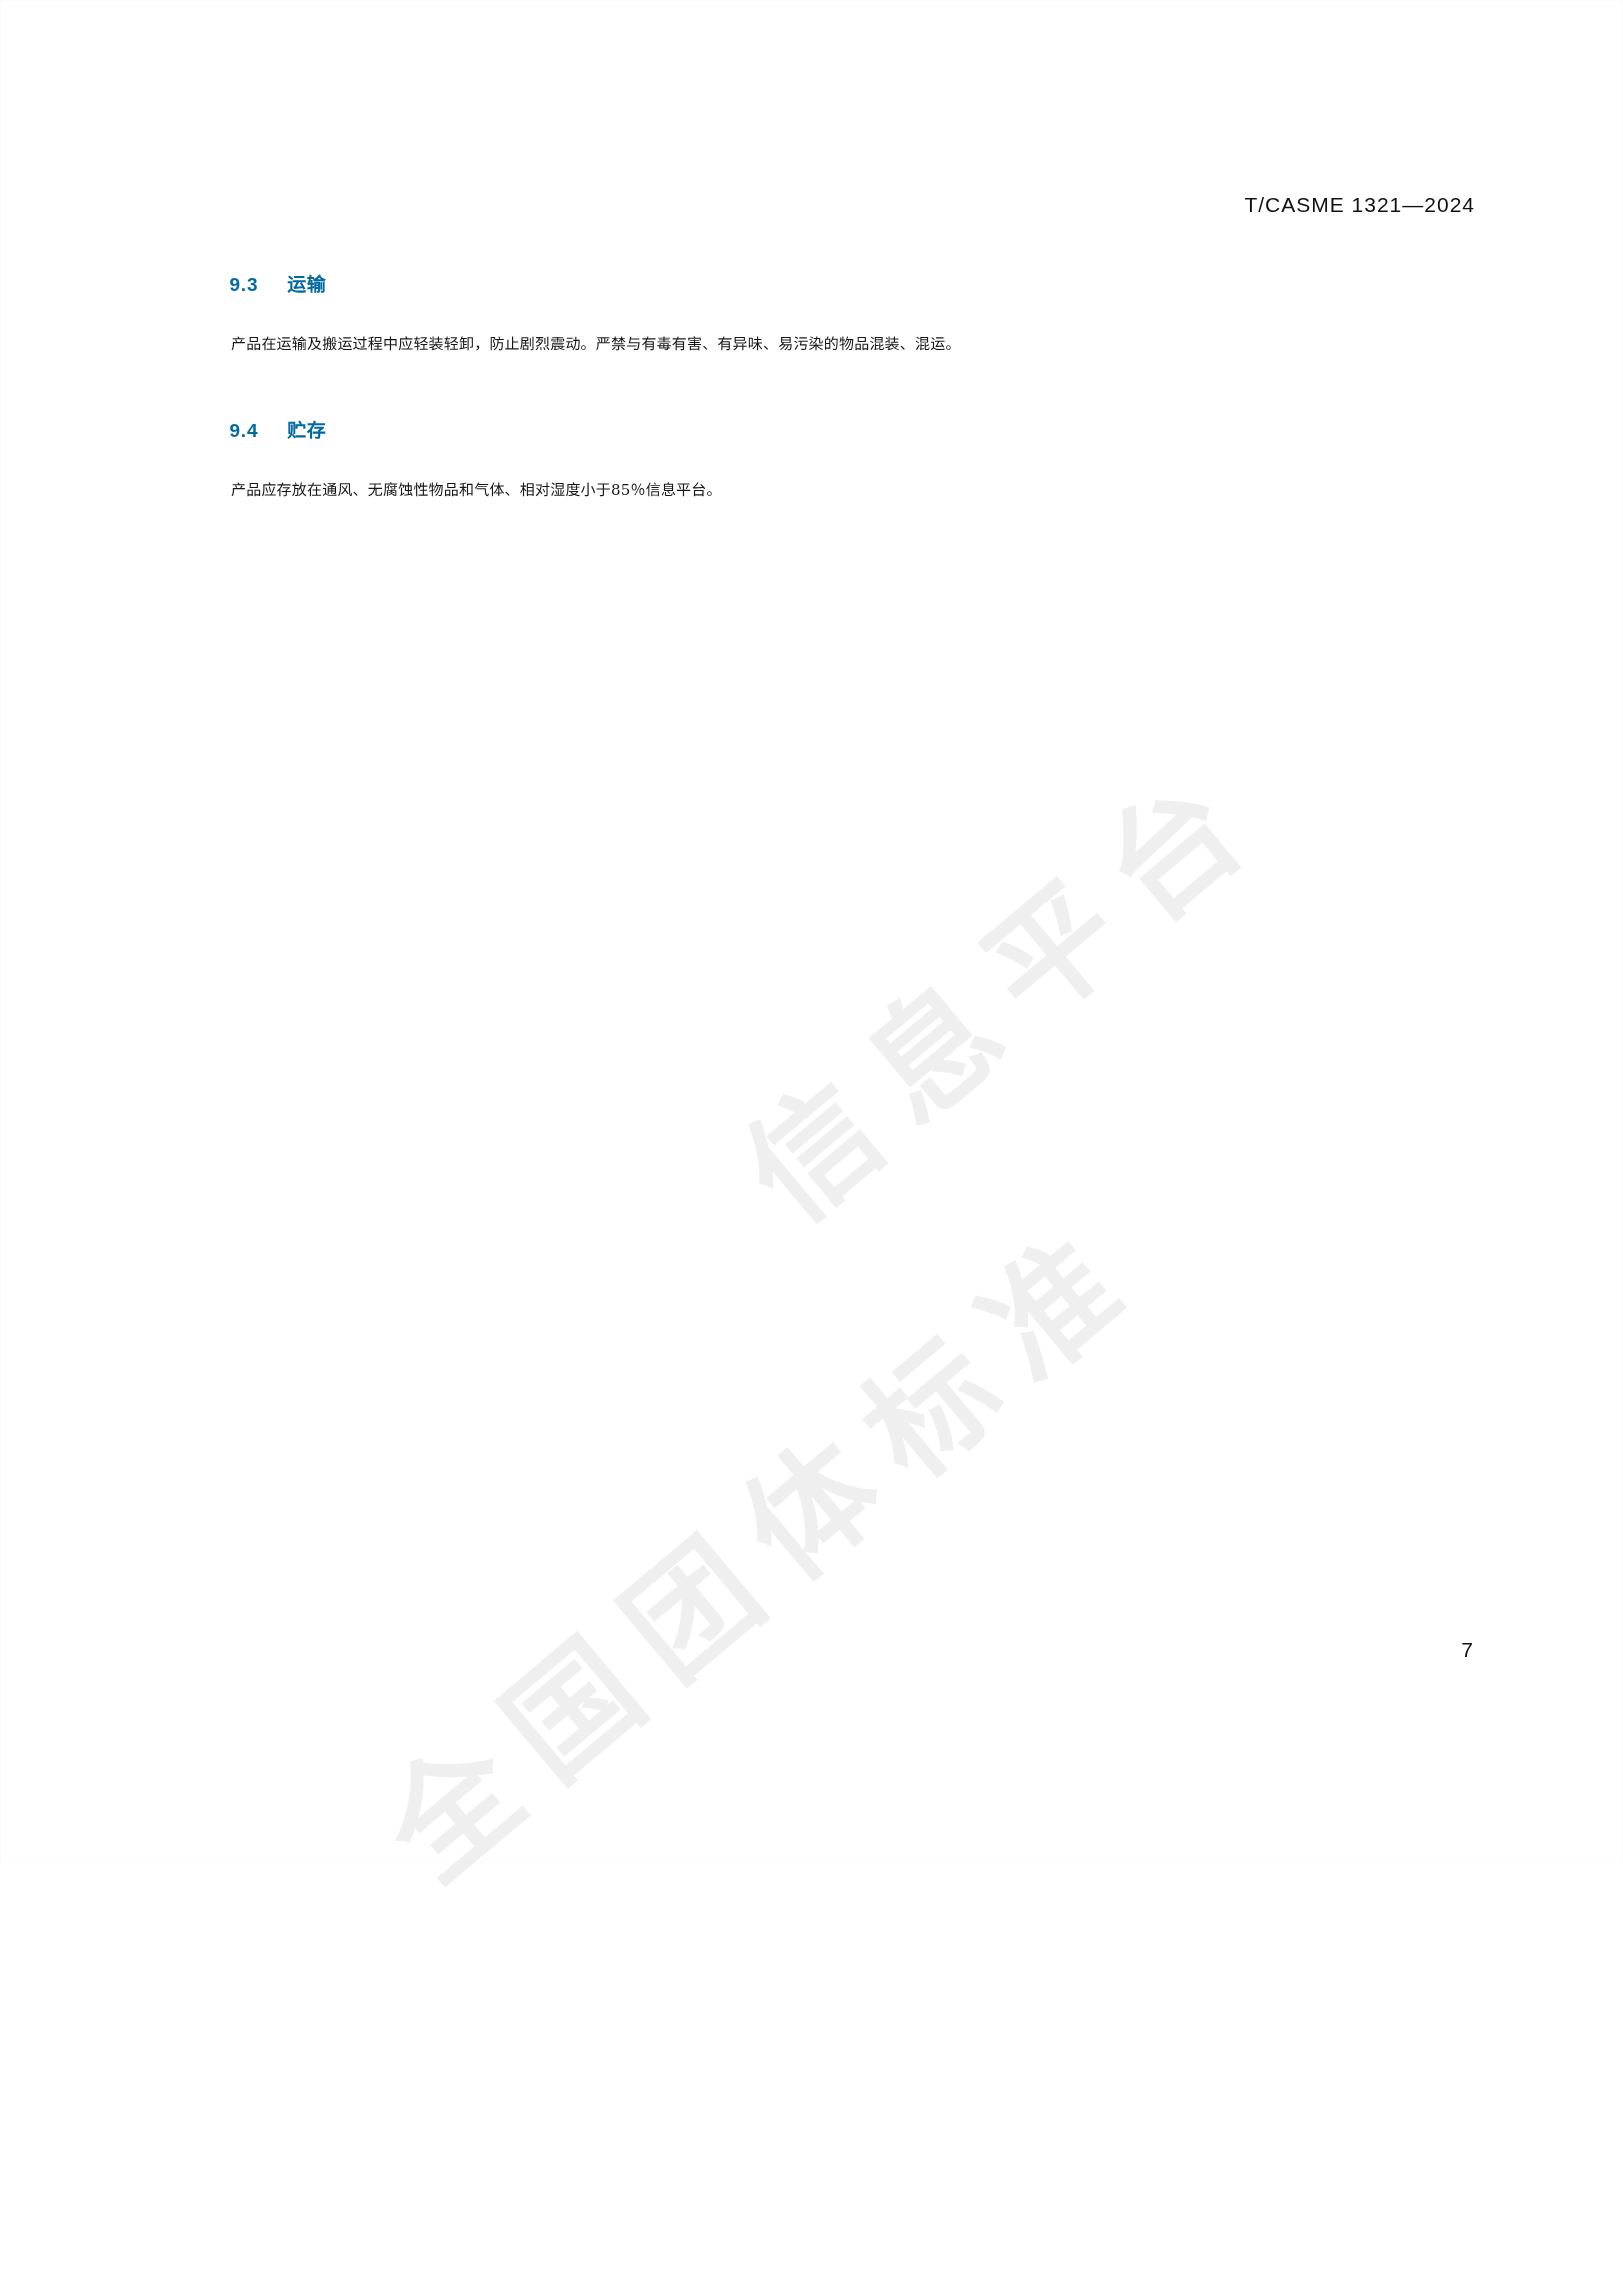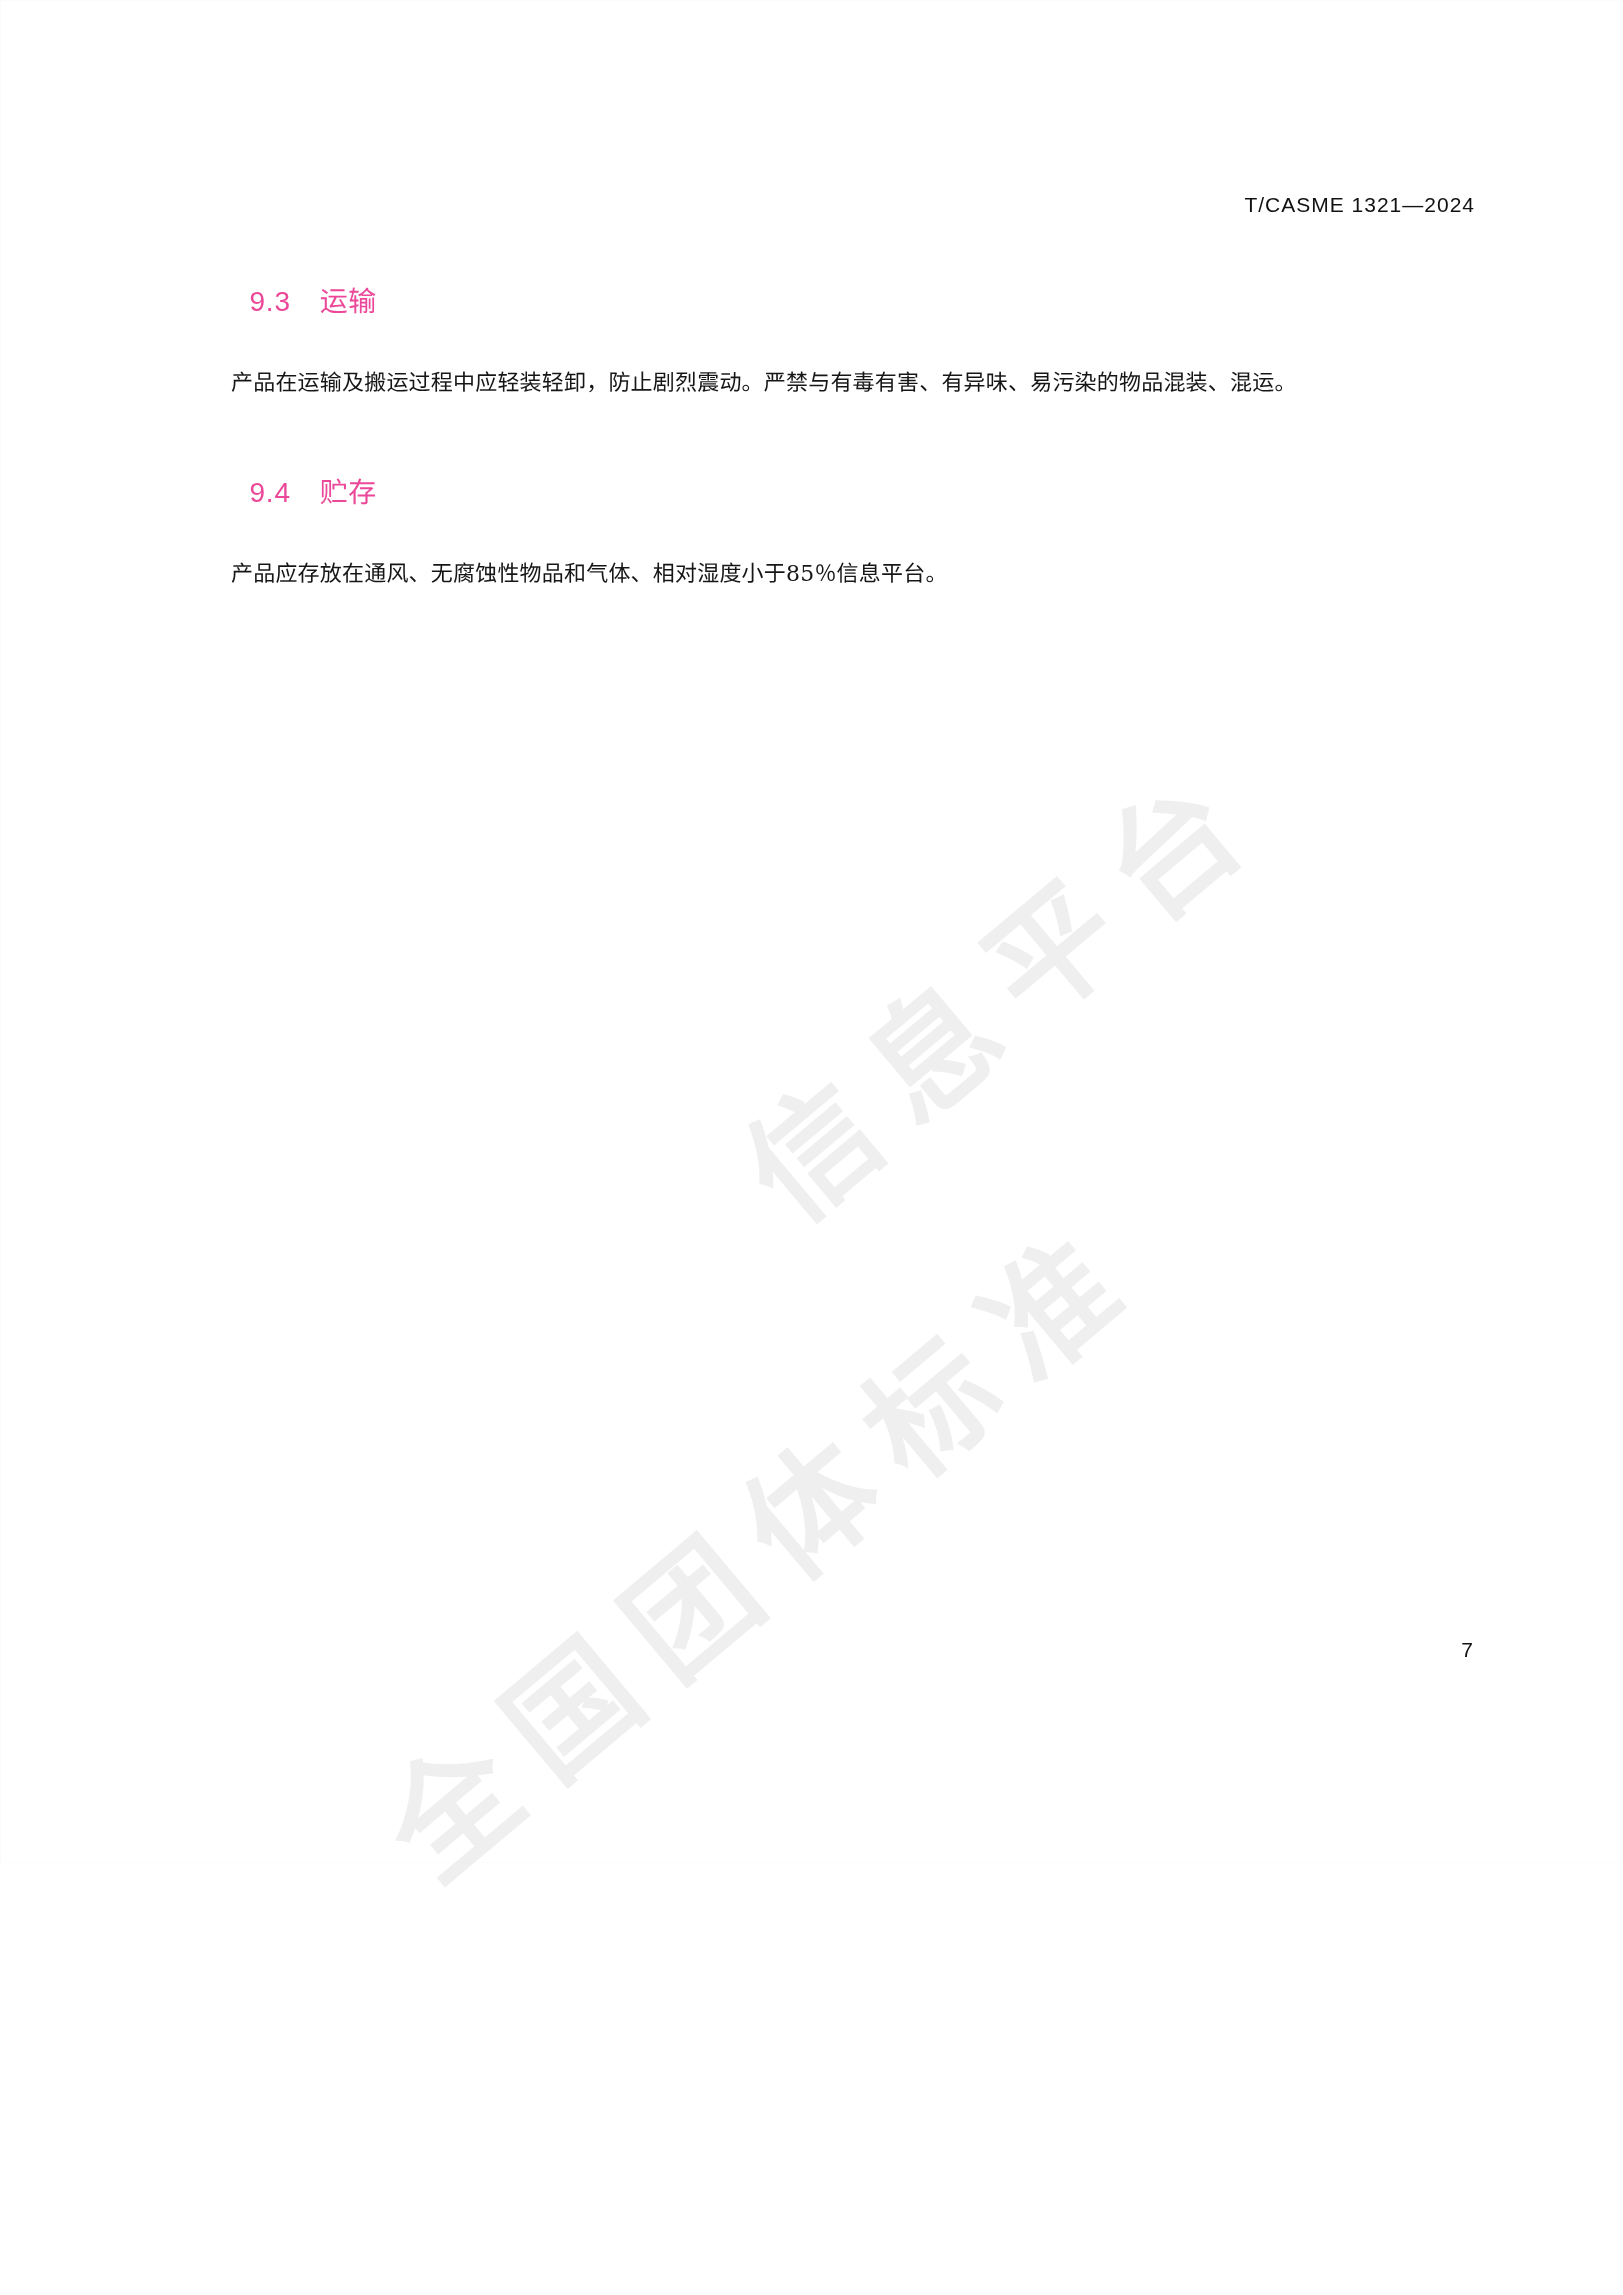--- a/index.html
+++ b/index.html
@@ -90,39 +90,39 @@
     top: 247px;
     width: 1285px;
     z-index: 2;
   }
 
   .clause {
     margin: 0 0 0 0;
   }
   .clause-heading {
     font-family: "Liberation Sans", "DejaVu Sans", sans-serif;
-    font-weight: 400;
-    font-size: 28px;
-    color: #ec4899;
+    font-weight: 700;
+    font-size: 19px;
+    color: #0369a1;
     letter-spacing: 0.4px;
     margin: 0;
     padding: 0;
     white-space: pre;
   }
   .clause-heading .num {
     font-family: "Liberation Sans", "DejaVu Sans", sans-serif;
     letter-spacing: 0.8px;
   }
   .clause-heading .ttl {
     margin-left: 29px;
   }
 
   .clause-body {
     font-family: "DejaVu Serif", "Liberation Serif", serif;
-    font-size: 22px;
+    font-size: 15px;
     line-height: 1.66;
     color: #161616;
     text-align: justify;
     text-justify: inter-ideograph;
     margin: 13.5px 0 0 0;
     text-indent: 47px;
     letter-spacing: 0.2px;
   }
 
   

